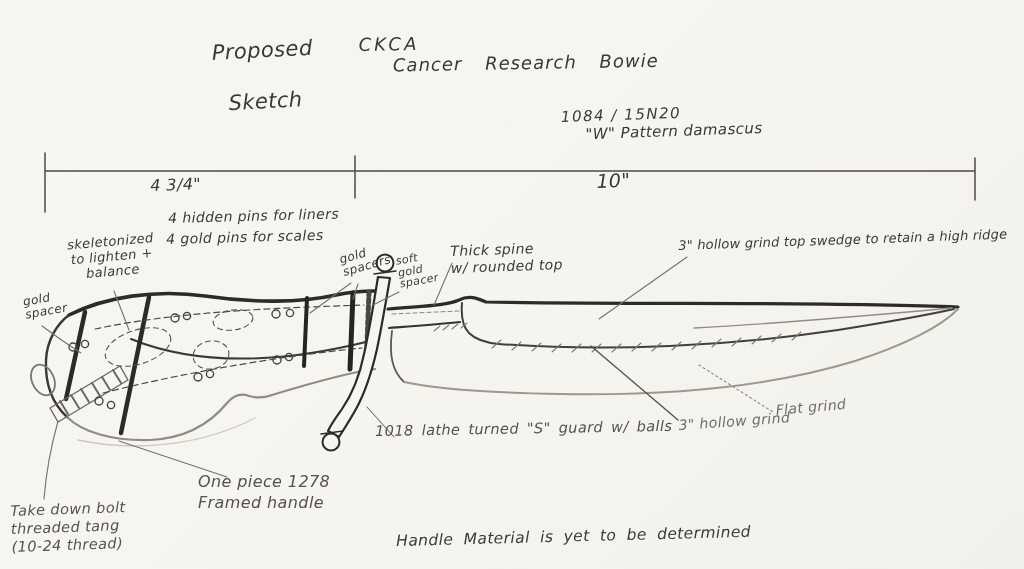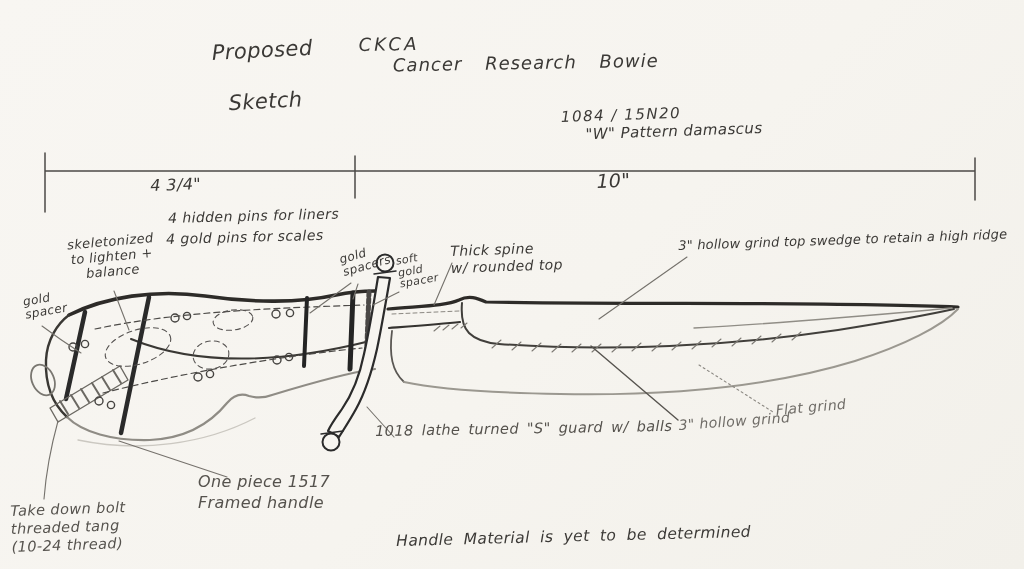--- a/index.html
+++ b/index.html
@@ -148,21 +148,21 @@
 w/ rounded top</div>
 
   <div class="lbl" style="left:678px;top:238px;font-size:13px;width:345px;transform:rotate(-2deg);letter-spacing:.2px;">3" hollow grind top swedge to retain a high ridge</div>
 
   <div class="lbl md" style="left:375px;top:423px;font-size:14.5px;transform:rotate(-1deg);word-spacing:3px;">1018 lathe turned "S" guard w/ balls</div>
 
   <div class="lbl light" style="left:678px;top:417px;font-size:14px;transform:rotate(-4deg);">3" hollow grind</div>
 
   <div class="lbl light" style="left:775px;top:402px;font-size:14px;transform:rotate(-5deg);">Flat grind</div>
 
-  <div class="lbl md" style="left:198px;top:472px;font-size:16px;line-height:1.3;transform:rotate(-1deeg);">One piece 1517
+  <div class="lbl md" style="left:198px;top:472px;font-size:16px;line-height:1.3;transform:rotate(-1deeg);">One piece 1278
 Framed handle</div>
 
   <div class="lbl md" style="left:10px;top:502px;font-size:14.5px;line-height:1.25;transform:rotate(-2deg);">Take down bolt
 threaded tang
 (10-24 thread)</div>
 
   <div class="lbl" style="left:396px;top:532px;font-size:15.5px;transform:rotate(-1.5deg);word-spacing:5px;">Handle Material is yet to be determined</div>
 
 </div>
 

